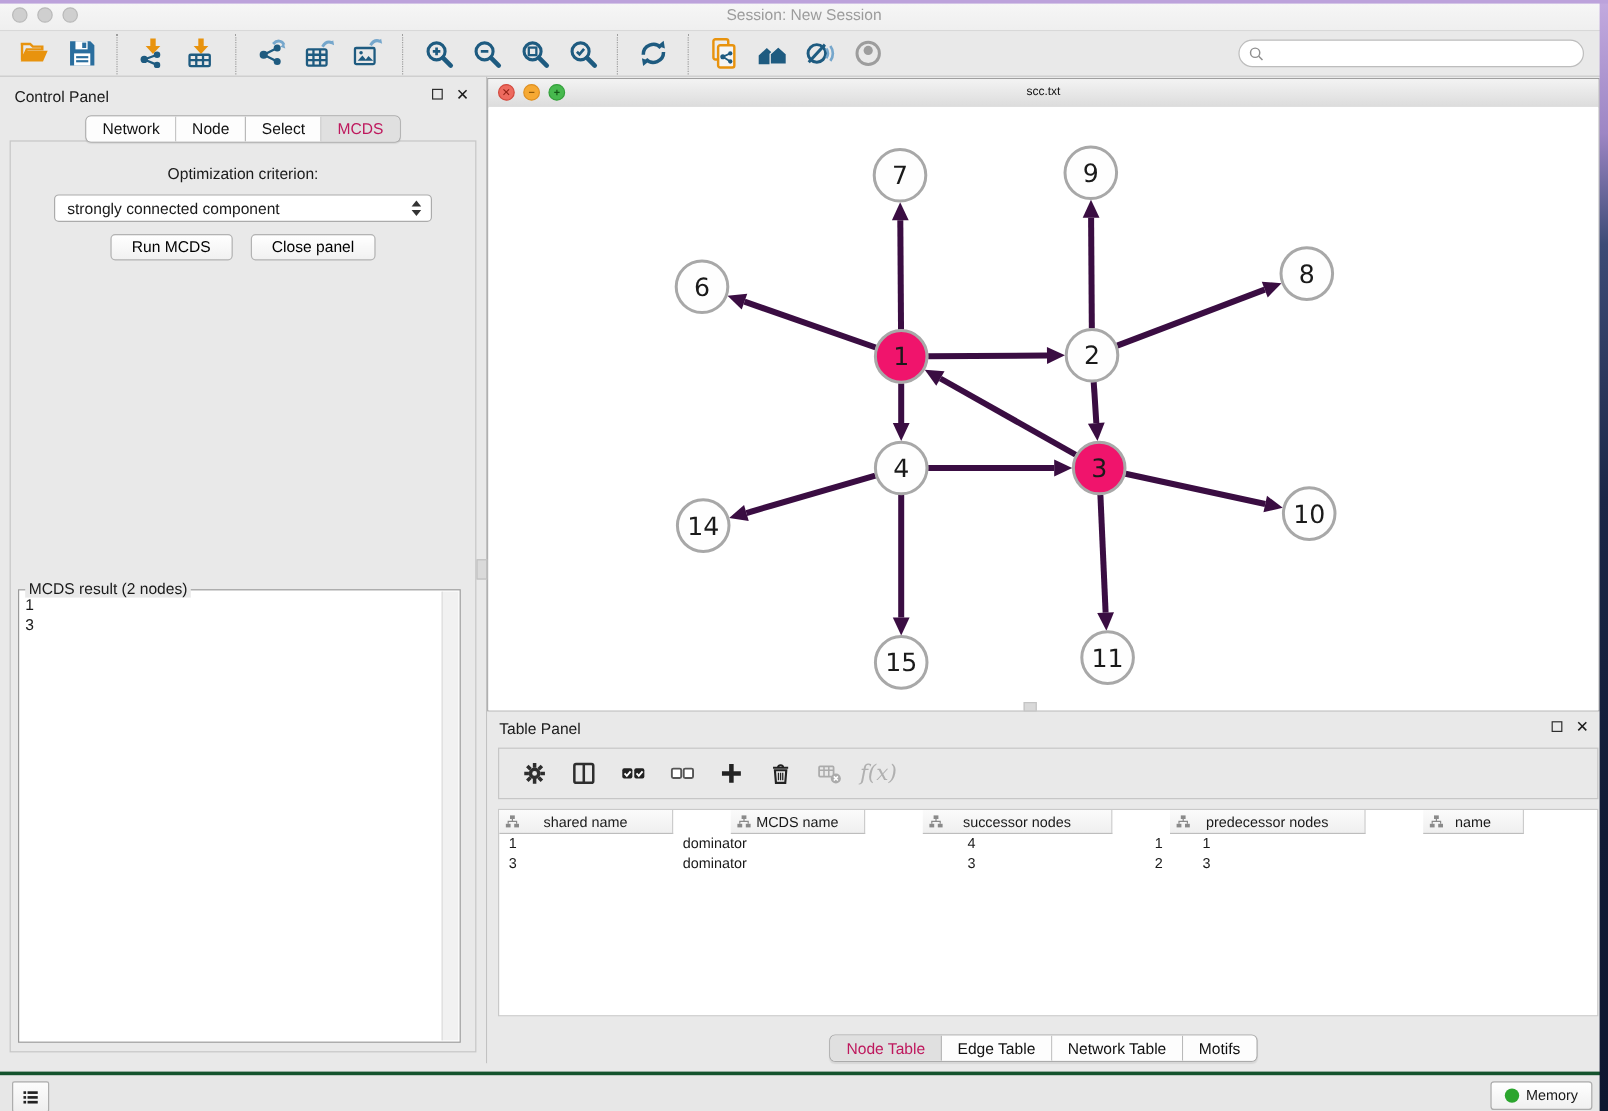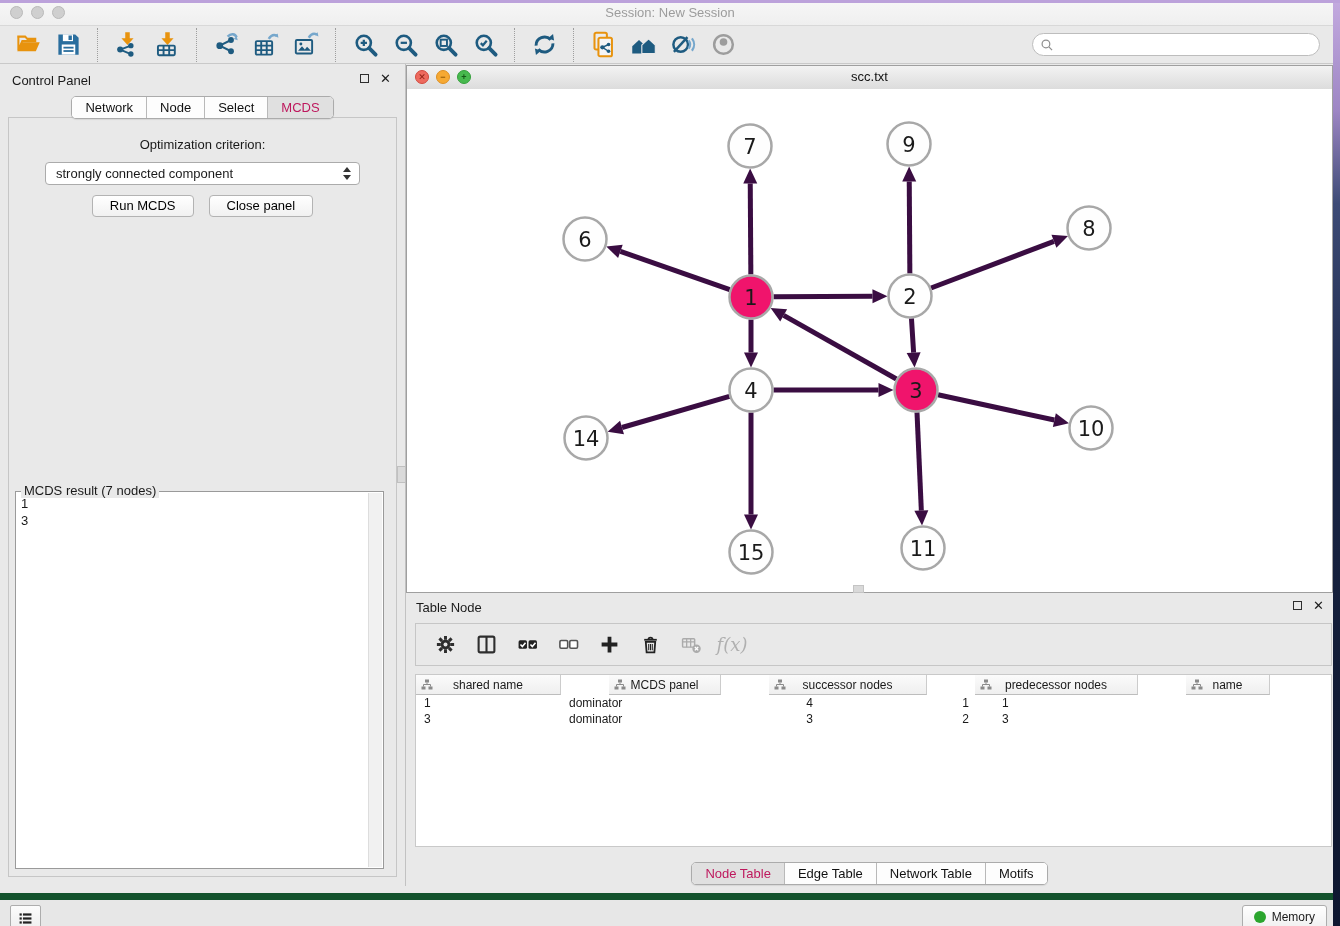--- a/index.html
+++ b/index.html
@@ -47,21 +47,21 @@
   .btn-row{position:absolute;top:77px;width:100%;display:flex;justify-content:center;gap:15px;}
   .btn{height:22px;padding:0 17px;background:linear-gradient(#FFFFFF,#F1F1F1);border:1px solid #B3B3B3;border-radius:4px;
        font-size:13px;line-height:20px;font-family:inherit;}
   .result-fieldset{position:absolute;left:6px;top:373px;width:369px;height:378px;border:1px solid #9A9A9A;background:#fff;box-sizing:border-box;}
   .result-legend{position:absolute;left:5px;top:-9px;background:#E9E9E9;padding:0 3px;font-size:13px;}
   .result-text{position:absolute;left:5px;top:3px;right:18px;bottom:3px;font-size:13px;line-height:17px;white-space:pre;overflow:hidden;}
   .result-scroll{position:absolute;right:1px;top:1px;bottom:1px;width:13px;background:#F1F1F1;border-left:1px solid #DDD;}
   
   .network-window{position:absolute;left:406px;top:65px;width:927px;height:528px;border:1px solid #9F9F9F;box-sizing:border-box;background:#fff;}
   .nw-titlebar{height:23px;background:linear-gradient(#F3F3F3,#DCDCDC);border-bottom:1px solid #ACACAC;position:relative;}
-  .nw-title{text-align:center;line-height:22px;font-size:13px;color:#111;}
+  .nw-title{text-align:center;line-height:22px;font-size:10px;color:#111;}
   .nw-lights{position:absolute;left:8px;top:4px;display:flex;gap:7px;}
   .nw-light{width:14px;height:14px;border-radius:50%;box-sizing:border-box;text-align:center;
        font-size:9px;line-height:13px;font-weight:700;}
   .nw-red{background:#ED6A5E;border:1px solid #D2493E;color:#8E1E12;}
   .nw-yellow{background:#F6A933;border:1px solid #DE9023;color:#915A07;}
   .nw-green{background:#47B94E;border:1px solid #34A03B;color:#135A17;}
   .nw-canvas{position:absolute;left:0;top:23px;right:0;bottom:0;background:#fff;}
   .v-handle{position:absolute;left:397px;top:466px;width:9px;height:17px;background:#DADADA;border:1px solid #C0C0C0;box-sizing:border-box;z-index:5;}
   .h-handle{position:absolute;left:853px;top:585px;width:11px;height:8px;background:#D9D9D9;border:1px solid #C4C4C4;box-sizing:border-box;z-index:5;}
   
@@ -76,21 +76,21 @@
   .tp-table{position:absolute;left:9px;top:81px;width:917px;height:173px;background:#fff;border:1px solid #C9C9C9;box-sizing:border-box;overflow:hidden;}
   .tp-header{display:flex;height:20px;gap:48px;}
   .tp-hcell{position:relative;box-sizing:border-box;border-right:1px solid #CCC;border-bottom:1px solid #BDBDBD;
        background:linear-gradient(#FBFBFB,#EFEFEF);display:flex;align-items:center;justify-content:center;font-size:12px;}
   .tp-hcell svg{position:absolute;left:5px;width:12px;height:12px;}
   .tp-row{display:flex;height:16px;align-items:center;}
   .tp-cell{box-sizing:border-box;font-size:12px;overflow:hidden;white-space:nowrap;}
   
   .bt-wrap{position:absolute;left:406px;top:862px;width:927px;display:flex;justify-content:center;z-index:4;}
   
-  .statusbar{position:absolute;left:0;top:893px;width:100%;height:33px;background:#E7E7E7;border-top:7px solid #14532d;box-sizing:border-box;}
+  .statusbar{position:absolute;left:0;top:893px;width:100%;height:33px;background:#E7E7E7;border-top:3px solid #14532d;box-sizing:border-box;}
   .list-btn{position:absolute;left:10px;top:5px;width:29px;height:24px;border:1px solid #ADADAD;border-radius:2px;
        background:linear-gradient(#FCFCFC,#EEEEEE);display:flex;align-items:center;justify-content:center;}
   .memory-btn{position:absolute;right:13px;top:5px;height:24px;display:flex;align-items:center;gap:6px;padding:0 11px;
        border:1px solid #ADADAD;border-radius:3px;background:linear-gradient(#FFFFFF,#F0F0F0);font-size:12px;box-sizing:border-box;}
   .mem-dot{width:12px;height:12px;border-radius:50%;background:#2BA52E;}
 </style>
 </head>
 <body>
 
 <div class="app">
@@ -277,21 +277,21 @@
         <span class="stepper">
             <span class="tri-up"></span>
             <span class="tri-dn"></span>
           </span>
       </div>
       <div class="btn-row">
         <button class="btn">Run MCDS</button>
         <button class="btn">Close panel</button>
       </div>
       <div class="result-fieldset">
-        <div class="result-legend">MCDS result (7 nodes)</div>
+        <div class="result-legend">MCDS result (2 nodes)</div>
         <div class="result-text" id="result-text">1
 3</div>
         <div class="result-scroll"></div>
       </div>
     </div>
   </div>
 
   <div class="network-window">
     <div class="nw-titlebar">
       <div class="nw-lights">
@@ -377,21 +377,21 @@
             <circle cx="516" cy="459" r="21.5" fill="#FEFEFE" stroke="#A8A8A8" stroke-width="2.5"></circle>
             <text x="516" y="459" text-anchor="middle" dy="0.36em" font-size="21" fill="#1A1A1A" font-family="&quot;DejaVu Sans&quot;,&quot;Liberation Sans&quot;,sans-serif">11</text>
           </g>
         </svg>
     </div>
   </div>
   <div class="v-handle"></div>
   <div class="h-handle"></div>
 
   <div class="table-panel">
-    <div class="tp-head panel-title">Table Node</div>
+    <div class="tp-head panel-title">Table Panel</div>
     <div class="tp-controls">
       <span class="float-ic"></span>
       <span class="close-ic">✕</span>
     </div>
     <div class="tp-toolbar">
       <div class="ttbtn">
         <svg viewBox="0 0 20 20">
             <g stroke="#2E2E2E" stroke-width="2.8">
               <path d="M14.5 10h3.7M13.2 13.2l2.6 2.6M10 14.5v3.7M6.8 13.2l-2.6 2.6M5.5 10H1.8M6.8 6.8 4.2 4.2M10 5.5V1.8M13.2 6.8l2.6-2.6"></path>
             </g>
@@ -459,21 +459,21 @@
           </div>
           <div class="tp-hcell" style="width: 112px;">
             <svg viewBox="0 0 12 12">
               <g fill="#8A8A8A">
                 <rect x="4" y="0.5" width="4" height="3"></rect>
                 <rect x="0.5" y="7.5" width="4" height="3"></rect>
                 <rect x="7.5" y="7.5" width="4" height="3"></rect>
               </g>
               <path d="M6 3.5v2M2.5 7.5v-2h7v2" fill="none" stroke="#8A8A8A" stroke-width="1"></path>
             </svg>
-            <span>MCDS panel</span>
+            <span>MCDS name</span>
           </div>
           <div class="tp-hcell" style="width: 158px; align-items: center;">
             <svg viewBox="0 0 12 12">
               <g fill="#8A8A8A">
                 <rect x="4" y="0.5" width="4" height="3"></rect>
                 <rect x="0.5" y="7.5" width="4" height="3"></rect>
                 <rect x="7.5" y="7.5" width="4" height="3"></rect>
               </g>
               <path d="M6 3.5v2M2.5 7.5v-2h7v2" fill="none" stroke="#8A8A8A" stroke-width="1"></path>
             </svg>

